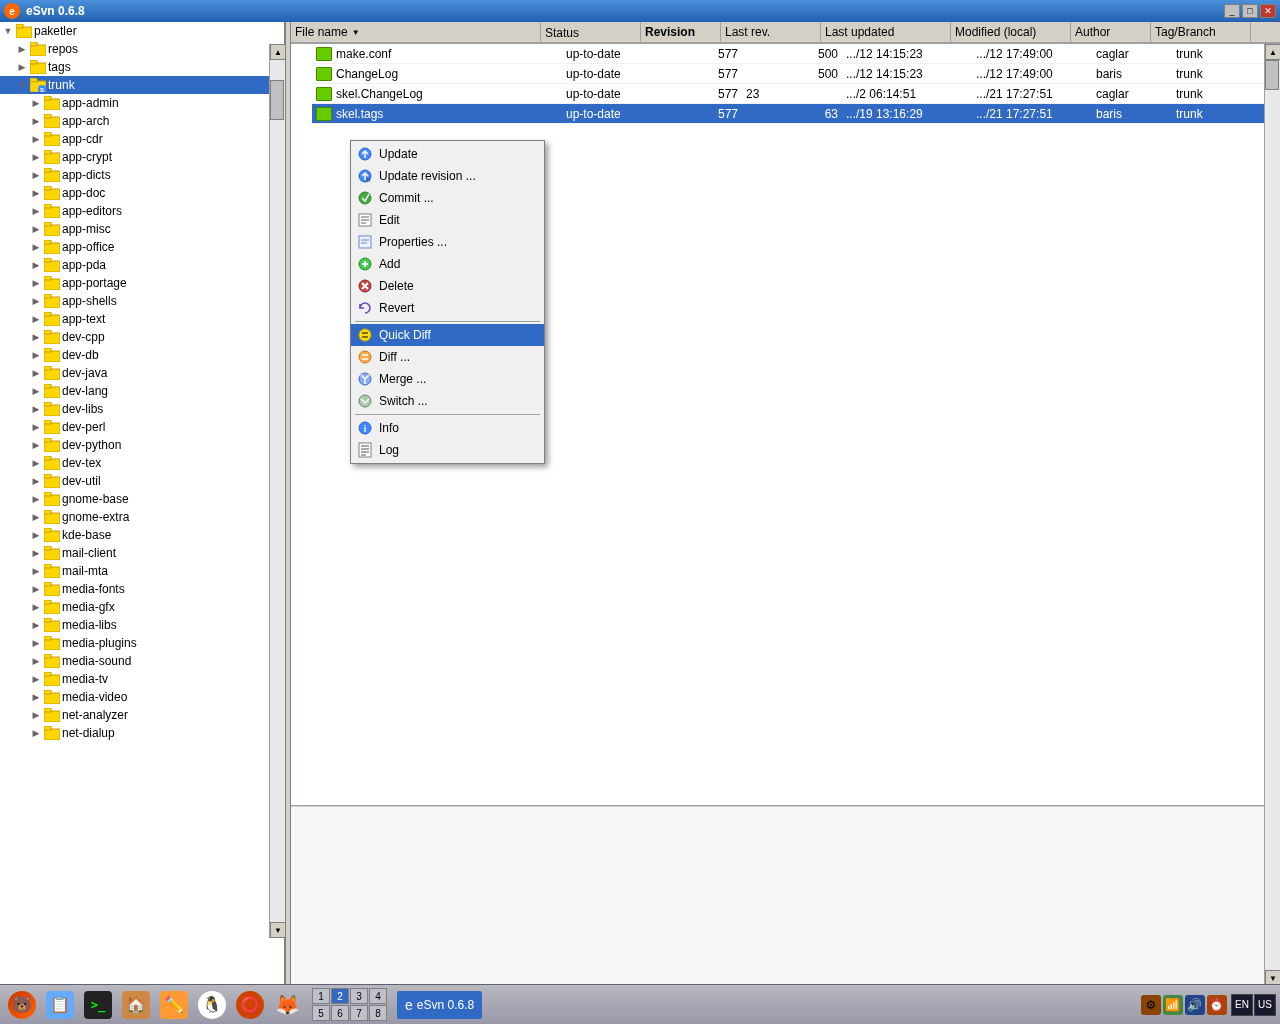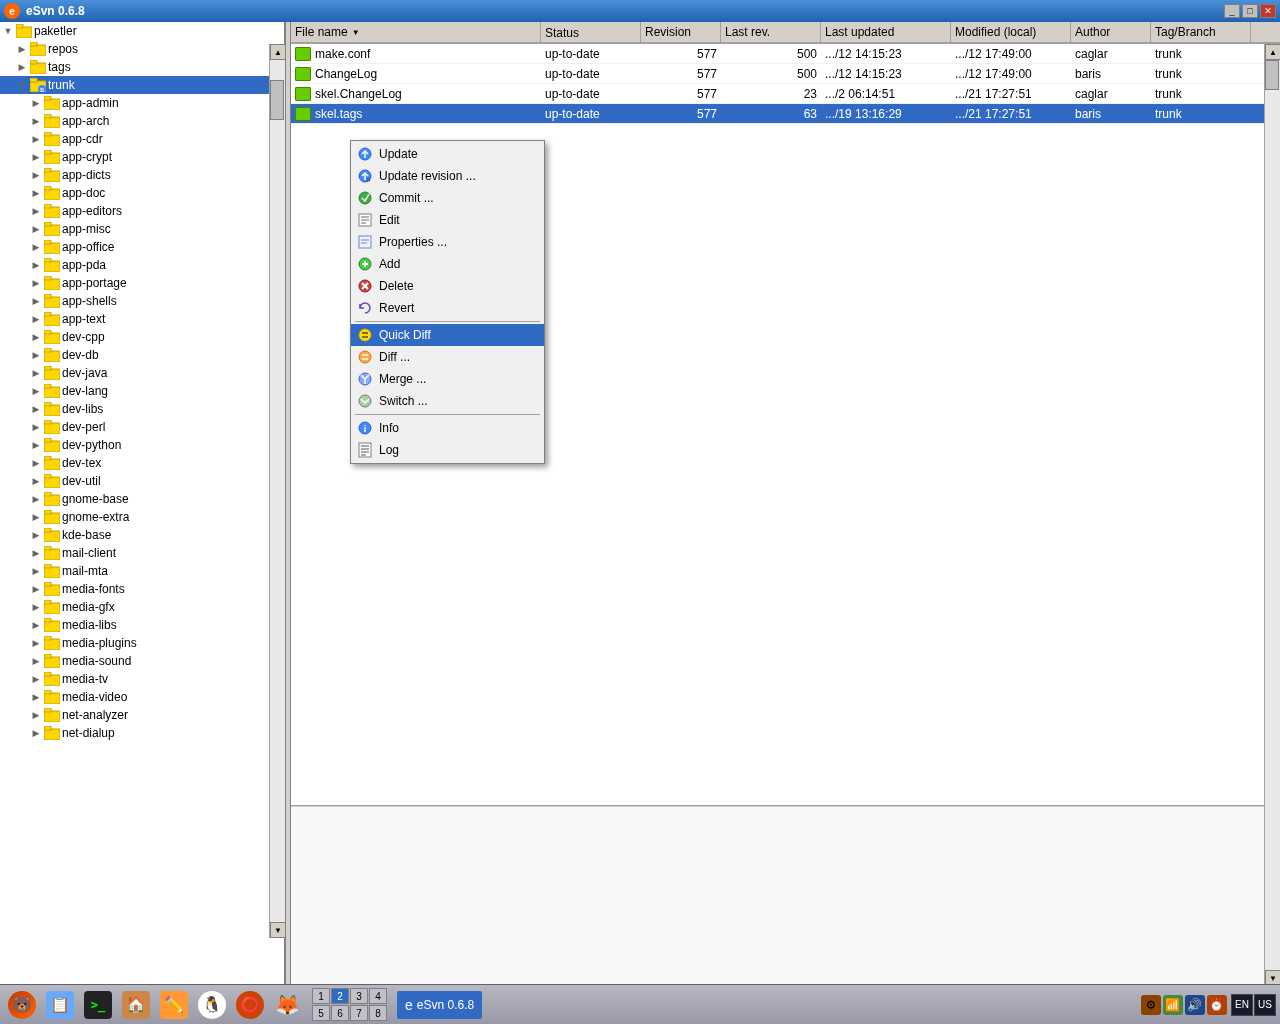--- a/index.html
+++ b/index.html
@@ -694,41 +694,41 @@
     <div id="right-panel" style="flex:1;display:flex;flex-direction:column;overflow:hidden;background:white;position:relative;">
 
       <div id="file-header" style="display:flex;background:#d4d0c8;border-bottom:2px solid #a0a0a0;height:22px;align-items:stretch;flex-shrink:0;">
         <div class="col-header" style="width:250px;">
           <span>File name</span>
           <span class="sort-arrow">▼</span>
         </div>
         <div class="col-header" style="width:100px;align-items:flex-end;">
           <span>Status</span>
         </div>
-        <div class="col-header" style="width:80px;">
+        <div class="col-header" style="width:80px;font-weight:bold;">
           <span>Revision</span>
         </div>
         <div class="col-header" style="width:100px;">
           <span>Last rev.</span>
         </div>
         <div class="col-header" style="width:130px;text-align:center;">
           <span>Last updated</span>
         </div>
         <div class="col-header" style="width:120px;">
           <span>Modified (local)</span>
         </div>
         <div class="col-header" style="width:80px;">
           <span>Author</span>
         </div>
         <div class="col-header" style="width:100px;">
           <span>Tag/Branch</span>
         </div>
       </div>
 
-      <div id="file-list" style="overflow-y:auto;overflow-x:hidden;flex:1;">
+      <div id="file-list" style="overflow-y:auto;overflow-x:hidden;flex:1;padding-left:21px;">
 
         <div class="file-row">
           <div class="file-cell file-name-cell" style="width:250px;">
             <span class="file-icon" style="background:#66cc00;border:1px solid #448800;width:16px;height:14px;display:inline-block;border-radius:1px;margin-right:4px;flex-shrink:0;"></span>
             <span>make.conf</span>
           </div>
           <div class="file-cell" style="width:100px;">up-to-date</div>
           <div class="file-cell" style="width:80px;text-align:right;">577</div>
           <div class="file-cell" style="width:100px;text-align:right;">500</div>
           <div class="file-cell" style="width:130px;">.../12 14:15:23</div>
@@ -751,21 +751,21 @@
           <div class="file-cell" style="width:100px;">trunk</div>
         </div>
 
         <div class="file-row">
           <div class="file-cell file-name-cell" style="width:250px;">
             <span class="file-icon" style="background:#66cc00;border:1px solid #448800;width:16px;height:14px;display:inline-block;border-radius:1px;margin-right:4px;flex-shrink:0;"></span>
             <span>skel.ChangeLog</span>
           </div>
           <div class="file-cell" style="width:100px;">up-to-date</div>
           <div class="file-cell" style="width:80px;text-align:right;">577</div>
-          <div class="file-cell" style="width:100px;text-align:right;">23</div>
+          <div class="file-cell" style="width:100px;text-align:left;">23</div>
           <div class="file-cell" style="width:130px;">.../2 06:14:51</div>
           <div class="file-cell" style="width:120px;">.../21 17:27:51</div>
           <div class="file-cell" style="width:80px;">caglar</div>
           <div class="file-cell" style="width:100px;">trunk</div>
         </div>
 
         <div class="file-row selected">
           <div class="file-cell file-name-cell" style="width:250px;">
             <span class="file-icon" style="background:#66cc00;border:1px solid #448800;width:16px;height:14px;display:inline-block;border-radius:1px;margin-right:4px;flex-shrink:0;"></span>
             <span>skel.tags</span>

